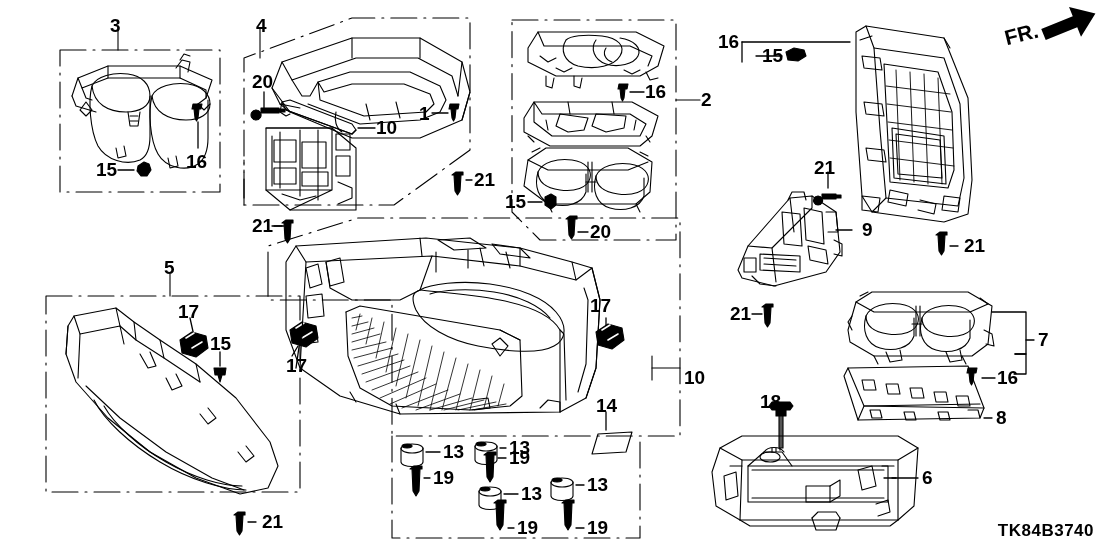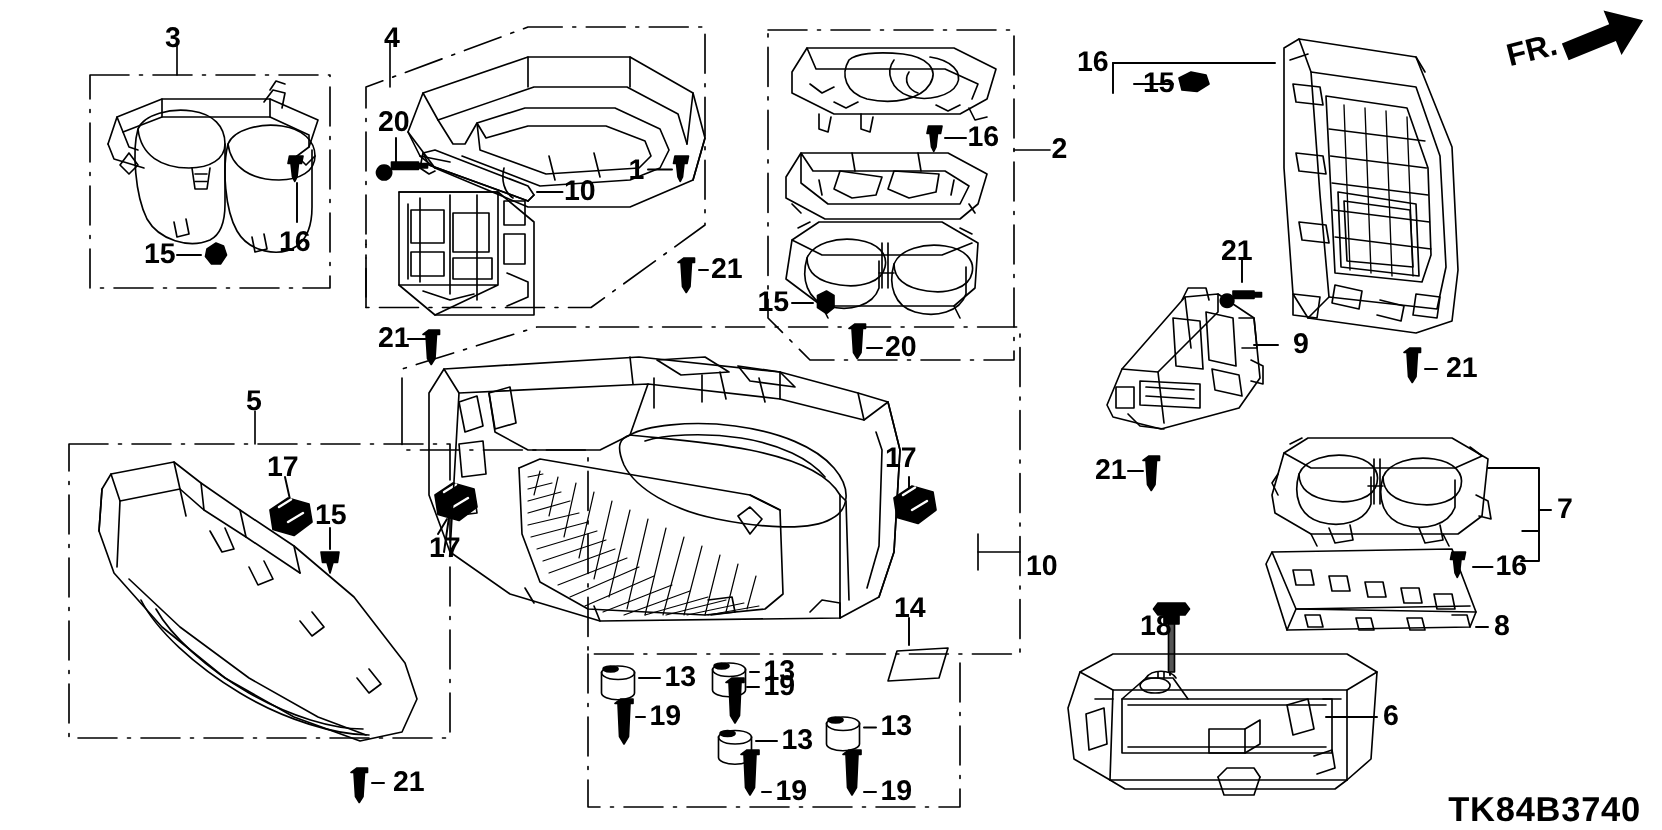--- a/index.html
+++ b/index.html
@@ -7,21 +7,21 @@
     position:relative;width:1108px;height:553px;background:#fff;
     font-family:"Liberation Sans",sans-serif;color:#000;overflow:hidden;
   }
   #sheet svg{position:absolute;left:0;top:0;width:1108px;height:553px;}
   .lbl{
     position:absolute;font-family:"Liberation Sans",sans-serif;
     font-size:19px;font-weight:700;color:#000;line-height:1;
     white-space:nowrap;user-select:none;
   }
   .partno{
-    position:absolute;right:14px;bottom:0;font-size:23px;font-weight:700;
+    position:absolute;right:14px;bottom:12px;font-size:17px;font-weight:700;
     letter-spacing:.5px;font-family:"Liberation Sans",sans-serif;
   }
   .fr{
     position:absolute;left:1008px;top:26px;font-size:21px;font-weight:700;
     transform:rotate(-14deg);transform-origin:left bottom;
   }
 </style>
 </head>
 <body>
 
@@ -435,21 +435,21 @@
 <div class="lbl" style="left:590px;top:222px;">20</div>
 <div class="lbl" style="left:718px;top:32px;">16</div>
 <div class="lbl" style="left:762px;top:46px;">15</div>
 <div class="lbl" style="left:814px;top:158px;">21</div>
 <div class="lbl" style="left:964px;top:236px;">21</div>
 <div class="lbl" style="left:862px;top:220px;">9</div>
 <div class="lbl" style="left:730px;top:304px;">21</div>
 <div class="lbl" style="left:1038px;top:330px;">7</div>
 <div class="lbl" style="left:997px;top:368px;">16</div>
 <div class="lbl" style="left:996px;top:408px;">8</div>
-<div class="lbl" style="left:760px;top:408px;">18</div>
+<div class="lbl" style="left:760px;top:392px;">18</div>
 <div class="lbl" style="left:922px;top:468px;">6</div>
 <div class="lbl" style="left:164px;top:258px;">5</div>
 <div class="lbl" style="left:178px;top:302px;">17</div>
 <div class="lbl" style="left:210px;top:334px;">15</div>
 <div class="lbl" style="left:286px;top:356px;">17</div>
 <div class="lbl" style="left:262px;top:512px;">21</div>
 <div class="lbl" style="left:590px;top:296px;">17</div>
 <div class="lbl" style="left:684px;top:368px;">10</div>
 <div class="lbl" style="left:596px;top:396px;">14</div>
 <div class="lbl" style="left:443px;top:442px;">13</div>

